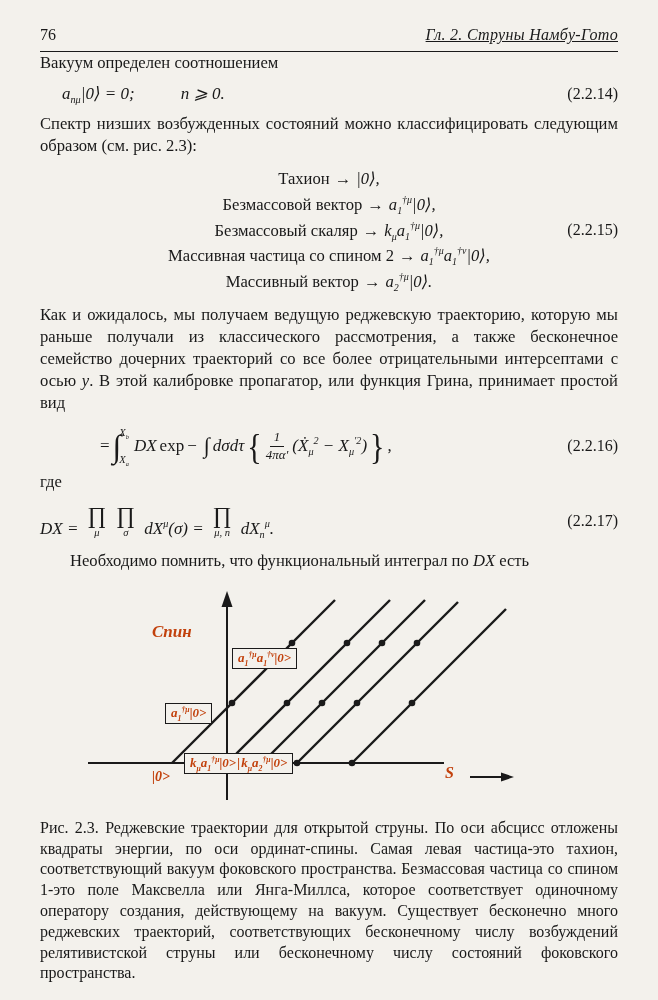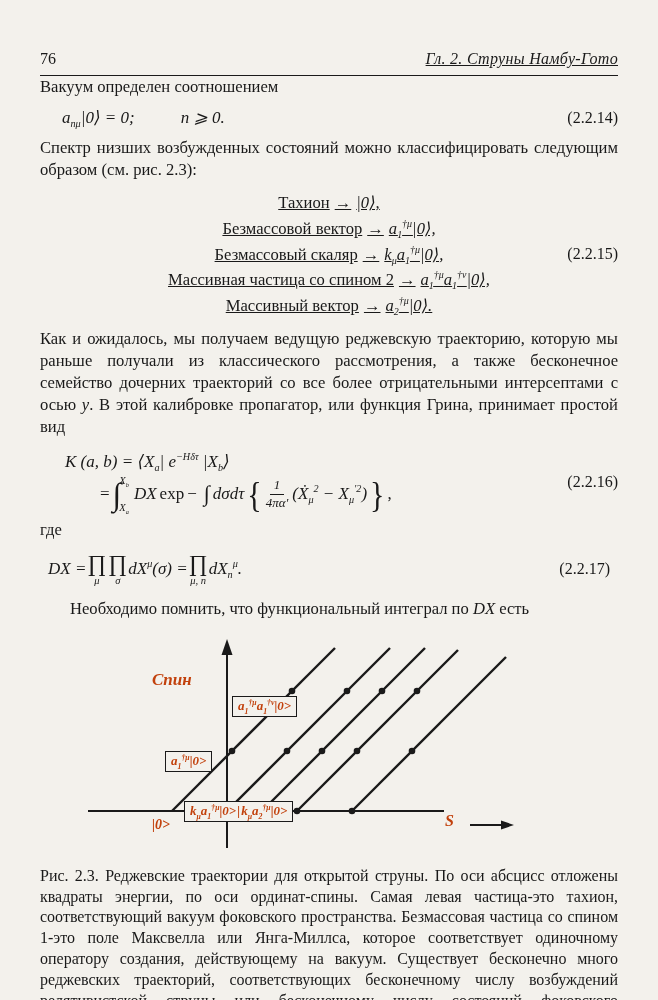--- a/index.html
+++ b/index.html
@@ -1,28 +1,28 @@
 <!DOCTYPE html>
 <html><head>
 <meta charset="utf-8">
 <style>
   * { box-sizing: border-box; }
   html, body { margin:0; padding:0; }
   body { background:#b9b6b0; font-family:"Liberation Serif","DejaVu Serif",serif; }
   .page { width:658px; height:1000px; background:#f3f1ec; color:#191919; padding:26px 40px 0; overflow:hidden; position:relative; }
 
   
-  .page-header { position:relative; font-size:16px; height:22px;margin-top:24px; }
+  .page-header { position:relative; font-size:16px; height:22px; }
   .page-num { position:absolute; left:0; top:0; }
   .chapter { display:block; text-align:right; font-style:italic; letter-spacing:0.3px;text-decoration:underline; }
   .header-rule { border:none; border-top:1.7px solid #1a1a1a; margin:3px 0 0; }
 
   
   p.body { font-size:16.6px; line-height:1.33; text-align:justify; margin:0; }
-  .mt20 { margin-top:20px; } .mt10 { margin-top:10px; } .mt8 { margin-top:8px;text-decoration:underline; } .mt6 { margin-top:6px; } .mt12 { margin-top:12px; }
+  .mt20 { margin-top:20px; } .mt10 { margin-top:10px; } .mt8 { margin-top:8px; } .mt6 { margin-top:6px; } .mt12 { margin-top:12px; }
   .indent { text-indent:30px; }
 
   
   .m { font-style:italic; }
   .up { font-style:normal; }
   sup { font-size:60%; line-height:0; }
   sub { font-size:60%; line-height:0; }
   .eq-num { position:absolute; right:0; top:50%; transform:translateY(-50%); font-style:normal; font-size:16px; }
 
   .eq14 { position:relative; display:flex; align-items:baseline; margin:9px 0 9px 22px; font-size:17px; }
@@ -40,21 +40,21 @@
   .int-sym { font-size:32px; line-height:0.9; font-style:normal; }
   .int-sym.sm { font-size:22px; line-height:0.9; margin-left:4px; }
   .int-lims { display:inline-flex; flex-direction:column; justify-content:space-between; height:38px; font-size:10.5px; margin-left:-2px; margin-right:2px; }
   .lim-top { align-self:flex-end; }
   .lim-bot { align-self:flex-start; }
   .brace { font-size:30px; line-height:0.9; font-style:normal; transform:scaleY(1.18); }
   .frac { display:inline-flex; flex-direction:column; align-items:center; font-size:13px; line-height:1.15; margin:0 1px; }
   .frac .num { border-bottom:1.2px solid #1a1a1a; padding:0 4px 1px; }
   .frac .den { padding-top:1px; }
 
-  .eq17 { position:relative; display:flex; align-items:center; gap:0; margin:11px 8px; font-size:17px; }
+  .eq17 { position:relative; display:flex; align-items:flex-end; gap:8px; margin:11px 0; font-size:17px; }
   .prod { display:inline-flex; flex-direction:column; align-items:center; line-height:1; margin:0 1px; }
   .prod-sym { font-size:23px; font-style:normal; }
   .prod-sub { font-size:10.5px; font-style:italic; margin-top:1px; white-space:nowrap; }
 
   
   .figure { position:relative; width:440px; height:220px; margin:16px 0 0 42px; }
   .figure svg { position:absolute; left:0; top:0; }
   .fig-label { position:absolute; font-size:13px; font-weight:bold; font-style:italic; white-space:nowrap; color:#c2410c; }
   .fig-box { border:1.4px solid #1a1a1a; background:#f3f1ec; padding:1px 5px 2px; }
   #lbl-spin { left:70px; top:34px; font-size:17px; }
@@ -105,23 +105,20 @@
     </div>
     <div class="eq15-line">
       <span class="up">Массивный вектор</span><span class="arrow">→</span><span class="m">a<sub>2</sub><sup>†μ</sup>|0⟩.</span>
     </div>
     <span class="eq-num">(2.2.15)</span>
   </div>
 
   <p class="body mt10">Как и ожидалось, мы получаем ведущую реджевскую траекторию, которую мы раньше получали из классического рассмотрения, а также бесконечное семейство дочерних траекторий со все более отрицательными интерсептами с осью <i>y</i>. В этой калибровке пропагатор, или функция Грина, принимает простой вид</p>
 
   <div class="eq16">
-    <div class="eq-line eq16-l1">
-      <span class="m">K (a, b) = ⟨X<sub>a</sub>| e<sup>−Hδτ</sup> |X<sub>b</sub>⟩</span>
-    </div>
     <div class="eq-line eq16-l2">
       <span class="up">=</span>
       <span class="int-group">
         <span class="int-sym">∫</span>
         <span class="int-lims">
           <span class="lim lim-top m">X<sub>b</sub></span>
           <span class="lim lim-bot m">X<sub>a</sub></span>
         </span>
       </span>
       <span class="m">DX</span>

